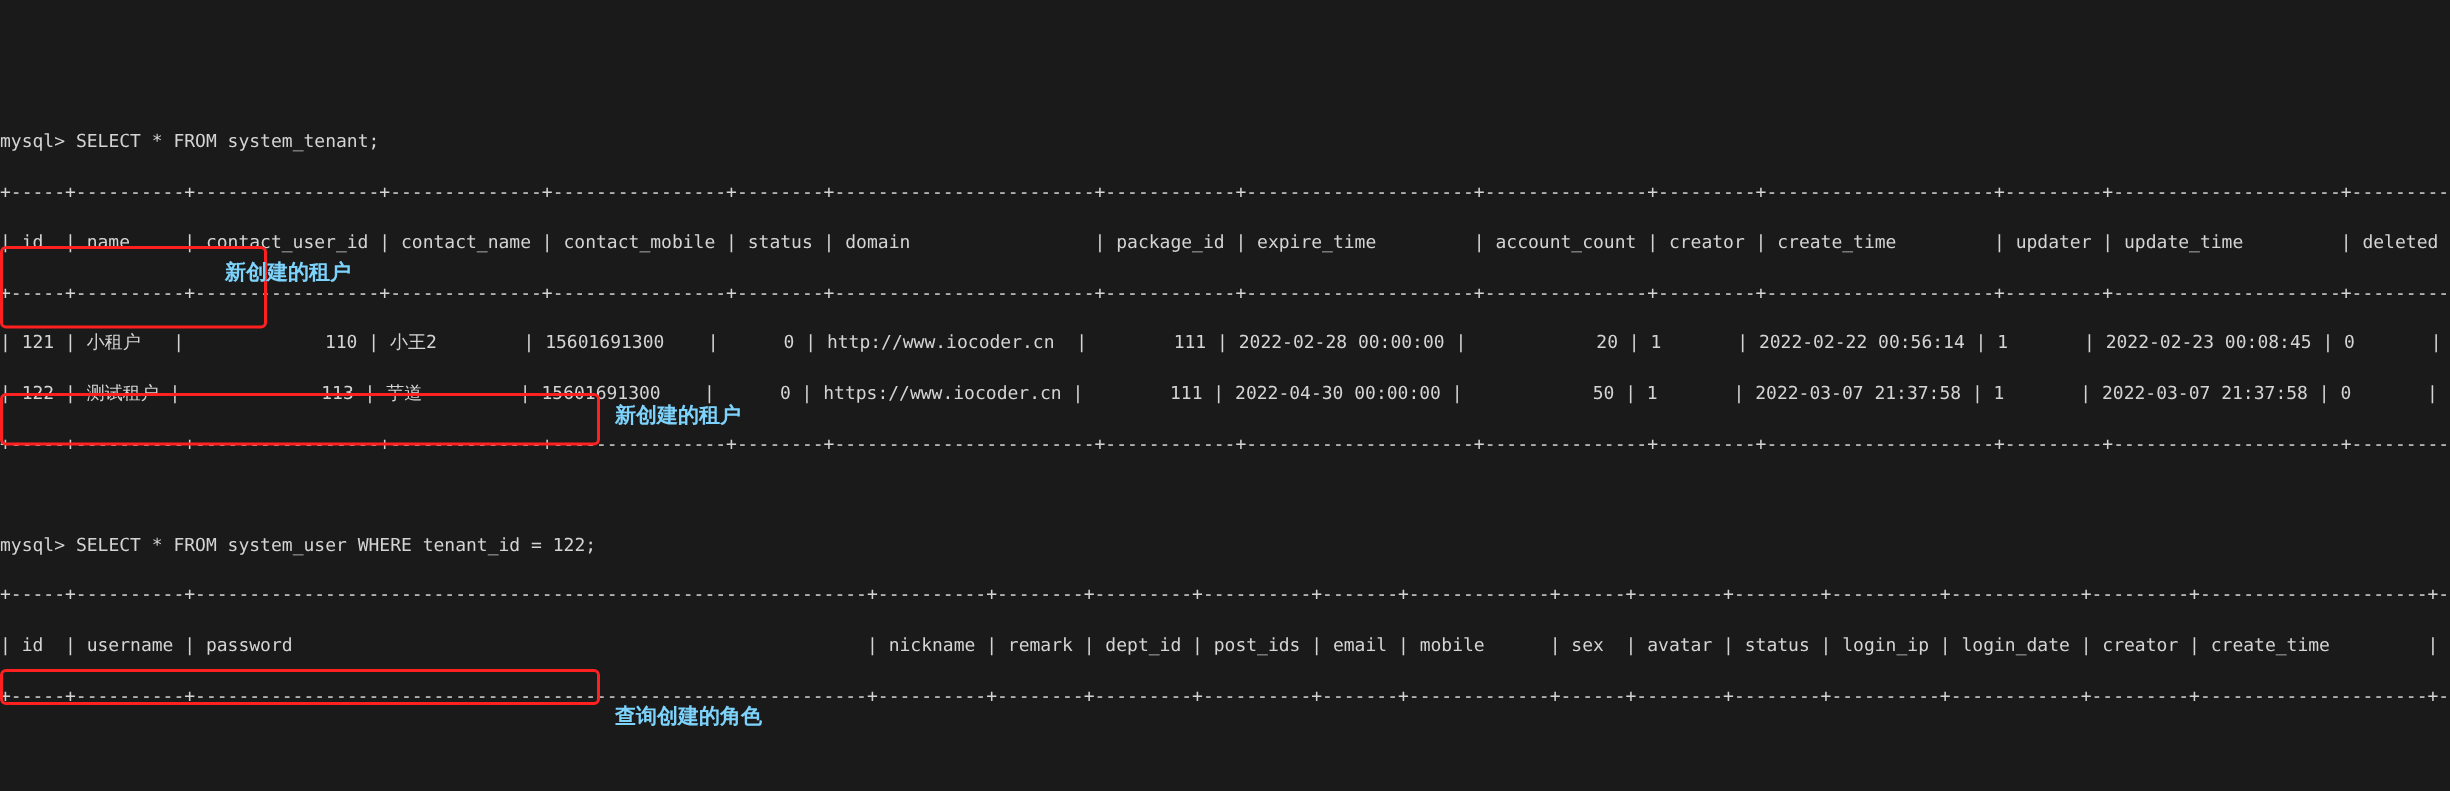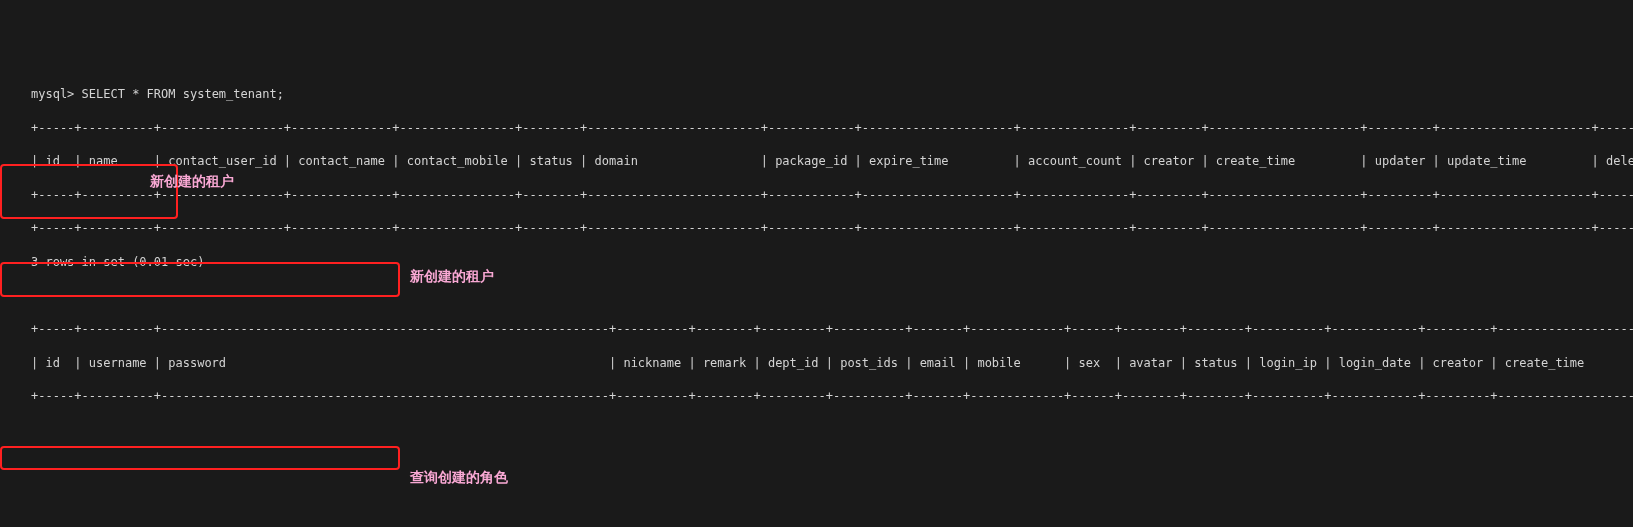--- a/index.html
+++ b/index.html
@@ -10,24 +10,24 @@
       font-size: 12px;
       line-height: 1.4;
       white-space: pre;
       overflow-x: auto;
       padding: 2px 0;
     }
     .terminal {
       position: relative;
       min-width: 1633px;
     }
-    .line { white-space: pre; padding-left: 31px; }
+    .line { white-space: pre; }
     .annotation {
       position: absolute;
-      color: #f9a8d4;
+      color: #7dd3fc;
       font-weight: bold;
       font-size: 14px;
       font-family: "PingFang SC", "Microsoft YaHei", sans-serif;
     }
     .box {
       position: absolute;
       border: 2px solid #ff2020;
       border-radius: 4px;
       pointer-events: none;
     }
@@ -35,23 +35,25 @@
 </head>
 <body>
 
 
 
 <div class="terminal">
 <div class="line"><span>mysql&gt;</span> <span>SELECT * FROM system_tenant;</span></div>
 <div class="line">+-----+----------+-----------------+--------------+----------------+--------+------------------------+------------+---------------------+---------------+---------+---------------------+---------+---------------------+---------+</div>
 <div class="line">| id  | name     | contact_user_id | contact_name | contact_mobile | status | domain                 | package_id | expire_time         | account_count | creator | create_time         | updater | update_time         | deleted |</div>
 <div class="line">+-----+----------+-----------------+--------------+----------------+--------+------------------------+------------+---------------------+---------------+---------+---------------------+---------+---------------------+---------+</div>
+<div class="line">| 121 | 小租户   |             110 | 小王2        | 15601691300    |      0 | http://www.iocoder.cn  |        111 | 2022-02-28 00:00:00 |            20 | 1       | 2022-02-22 00:56:14 | 1       | 2022-02-23 00:08:45 | 0       |</div>
+<div class="line">| 122 | 测试租户 |             113 | 芋道         | 15601691300    |      0 | https://www.iocoder.cn |        111 | 2022-04-30 00:00:00 |            50 | 1       | 2022-03-07 21:37:58 | 1       | 2022-03-07 21:37:58 | 0       |</div>
 <div class="line">+-----+----------+-----------------+--------------+----------------+--------+------------------------+------------+---------------------+---------------+---------+---------------------+---------+---------------------+---------+</div>
-<div class="line">3 rows in set (0.01 sec)</div>
 <div class="line"> </div>
+<div class="line"><span>mysql&gt;</span> <span>SELECT * FROM system_user WHERE tenant_id = 122;</span></div>
 <div class="line">+-----+----------+--------------------------------------------------------------+----------+--------+---------+----------+-------+-------------+------+--------+--------+----------+------------+---------+---------------------+---------+---------------------+---------+-----------+</div>
 <div class="line">| id  | username | password                                                     | nickname | remark | dept_id | post_ids | email | mobile      | sex  | avatar | status | login_ip | login_date | creator | create_time         | updater | update_time         | deleted | tenant_id |</div>
 <div class="line">+-----+----------+--------------------------------------------------------------+----------+--------+---------+----------+-------+-------------+------+--------+--------+----------+------------+---------+---------------------+---------+---------------------+---------+-----------+</div>
 
 
 
 
 
 
 

